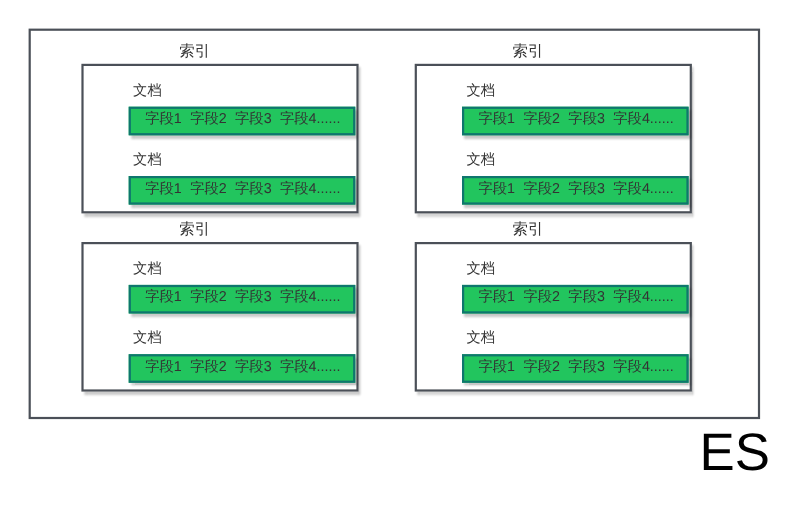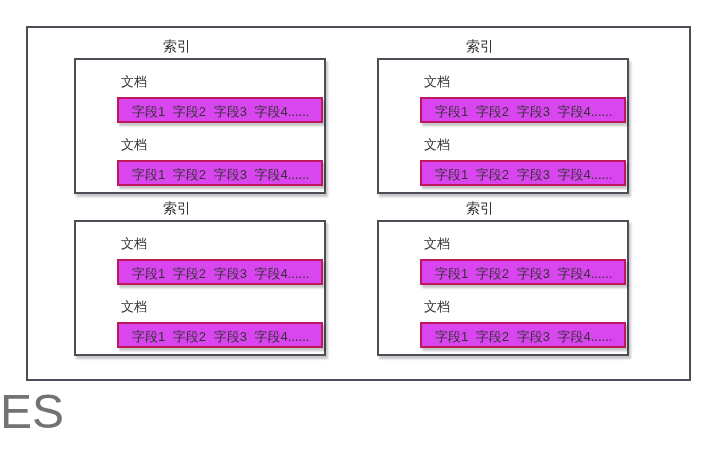--- a/index.html
+++ b/index.html
@@ -54,42 +54,42 @@
     line-height: 16px;
     color: #333333;
   }
   .doc-section + .doc-section .doc-label {
     margin-top: 14px;
   }
   .field-box {
     box-sizing: border-box;
     width: 206px;
     height: 26px;
-    border: 2px solid #be185d;
-    background: #d946ef;
+    border: 2px solid #0f766e;
+    background: #22c55e;
     box-shadow: 2px 3px 2px rgba(0,0,0,0.22);
     display: flex;
-    align-items: flex-end;
+    align-items: flex-start;
     padding-left: 13px;
   }
   .field-text {
     font-size: 13px;
     color: #333333;
     word-spacing: 4px;
     white-space: nowrap;
   }
   .diagram-title {
     position: absolute;
     left: 0;
     top: 386px;
     width: 700px;
-    text-align: left;
+    text-align: right;
     font-size: 48px;
     line-height: 52px;
-    color: #737373;
+    color: #000000;
   }
 </style>
 </head>
 <body>
 
 <div class="canvas">
   <div class="cluster">
 
     <section class="group g1">
       <div class="index-label">索引</div>

